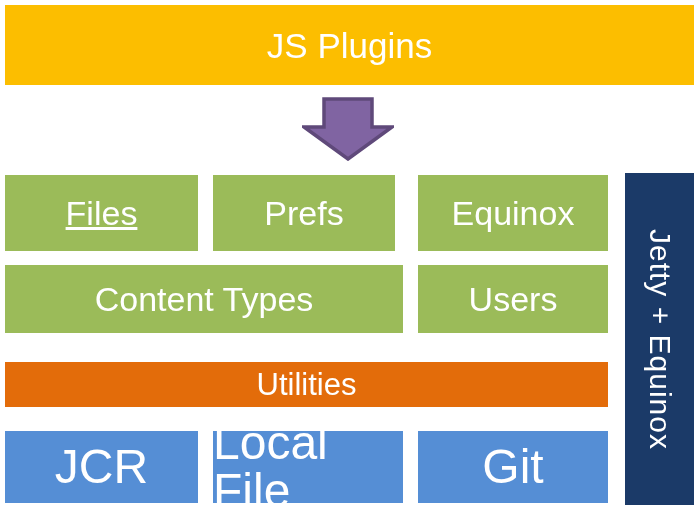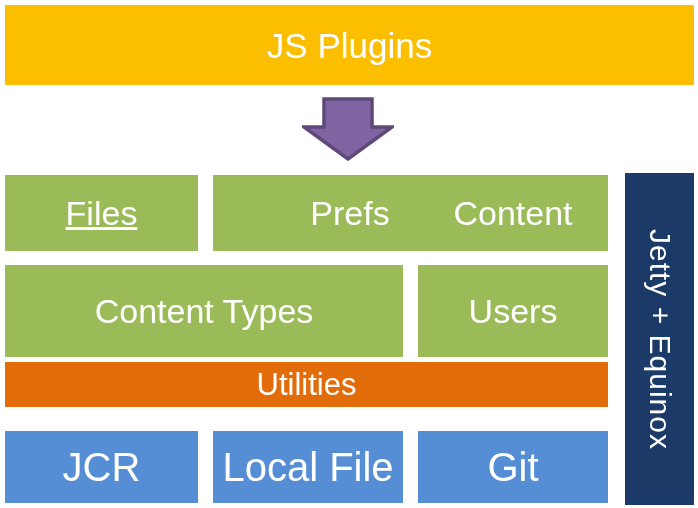--- a/index.html
+++ b/index.html
@@ -34,32 +34,32 @@
     left: 302px; top: 97px; width: 92px; height: 64px;
   }
   .arrow-wrap polygon {
     fill: var(--purple, #8064A2);
     stroke: var(--purple-border, #5F497A);
     stroke-width: 3.5;
     stroke-linejoin: miter;
   }
   .green { background: var(--green, #9BBB59); font-size: 34px; }
   .row1 { top: 175px; height: 76px; }
-  .row2 { top: 265px; height: 92px; }
+  .row2 { top: 265px; height: 68px; }
   .b-files   { left: 5px;   width: 193px; text-decoration: underline; }
-  .b-prefs   { left: 213px; width: 182px; padding-left: 46px; }
+  .b-prefs   { left: 213px; width: 182px; }
   .b-markers { left: 418px; width: 190px; }
   .b-content { left: 5px;   width: 398px; }
   .b-users   { left: 418px; width: 190px; }
   .utilities {
     left: 5px; top: 362px; width: 603px; height: 45px;
     background: var(--orange, #E36C0A);
     font-size: 31px;
   }
-  .blue { background: var(--blue, #558ED5); font-size: 40px; }
+  .blue { background: var(--blue, #558ED5); font-size: 48px; }
   .row3 { top: 431px; height: 72px; }
   .b-jcr       { left: 5px;   width: 193px; }
   .b-localfile { left: 213px; width: 190px; }
   .b-git       { left: 418px; width: 190px; }
   .runtime-bar {
     left: 625px; top: 173px; width: 69px; height: 332px;
     background: var(--navy, #1B3A68);
     font-size: 30px;
   }
   .runtime-bar .vtext {
@@ -75,21 +75,21 @@
 <div class="canvas">
 
   <div class="box banner">JS Plugins</div>
 
   <svg class="arrow-wrap" viewBox="0 0 92 64">
     <polygon points="22,2 70,2 70,30 90,30 46,62 2,30 22,30"></polygon>
   </svg>
 
   <div class="box green row1 b-files">Files</div>
   <div class="box green row1 b-prefs">Prefs</div>
-  <div class="box green row1 b-markers">Content</div>
+  <div class="box green row1 b-markers">Equinox</div>
 
   <div class="box green row2 b-content">Content Types</div>
   <div class="box green row2 b-users">Users</div>
 
   <div class="box utilities">Utilities</div>
 
   <div class="box blue row3 b-jcr">JCR</div>
   <div class="box blue row3 b-localfile">Local File</div>
   <div class="box blue row3 b-git">Git</div>
 

